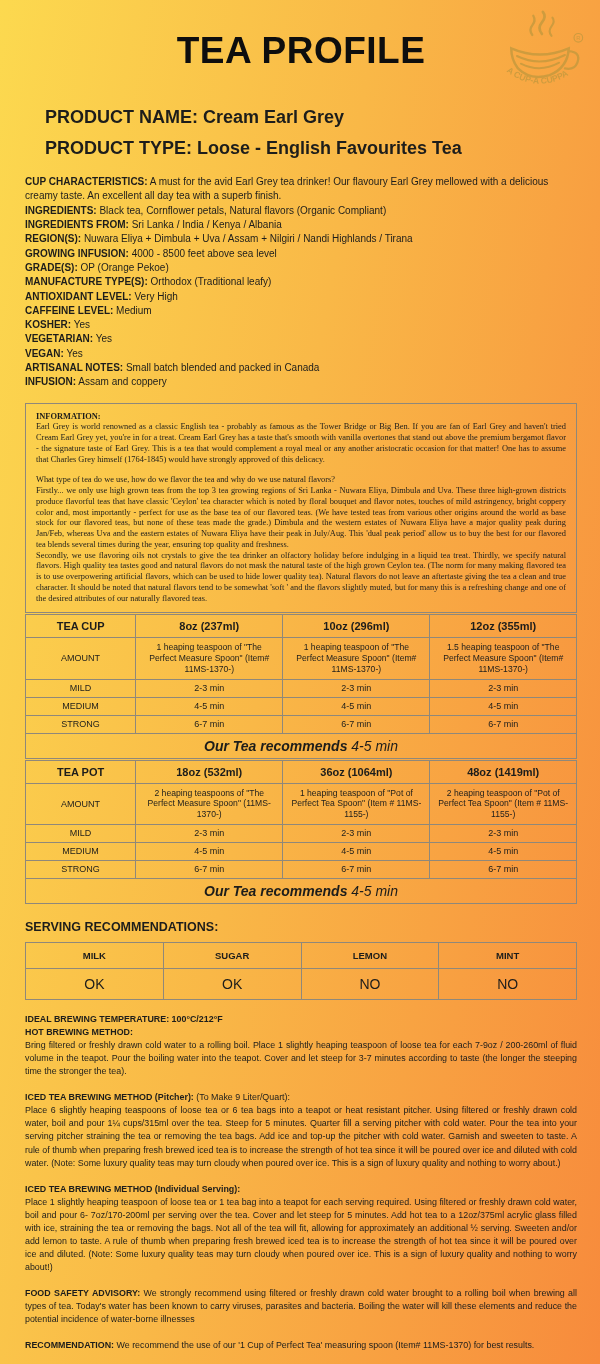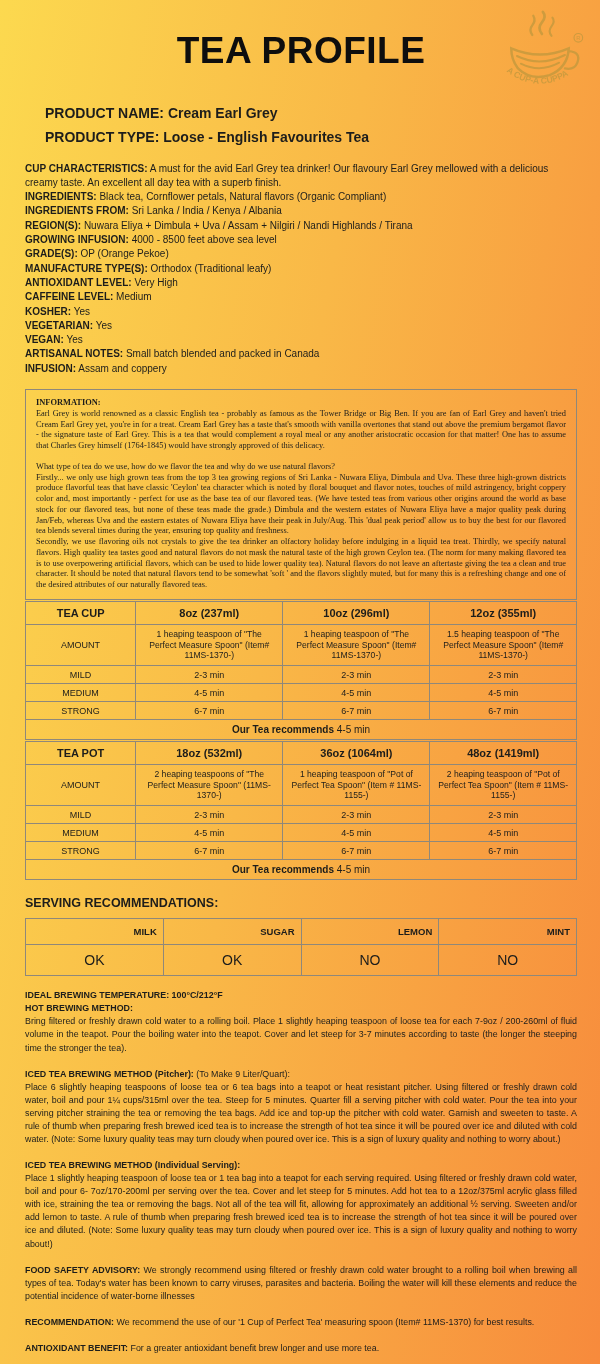--- a/index.html
+++ b/index.html
@@ -15,21 +15,21 @@
   .title {
     text-align: center;
     font-size: 37px;
     font-weight: bold;
     letter-spacing: 0.5px;
     margin: 8px 40px 30px 40px;
     color: #0e0e0e;
   }
   .logo { position: absolute; top: 10px; right: 12px; width: 96px; height: 92px; opacity: 0.85; }
 
-  .product-line { font-size: 14px; font-weight: bold; line-height: 1.7; padding-left: 20px; }
+  .product-line { font-size: 18px; font-weight: bold; line-height: 1.7; padding-left: 20px; }
 
   .specs { margin-top: 12px; font-size: 10px; line-height: 1.43; }
   .spec { margin: 0; }
   .b { font-weight: bold; }
 
   .info-box {
     margin-top: 13px;
     border: 1px solid #8f887a;
     padding: 8px 10px;
     font-size: 8.4px;
@@ -38,24 +38,24 @@
     font-family: Liberation Serif, serif;
   }
   .info-box .blank { height: 10px; }
 
   table { width: 100%; border-collapse: collapse; margin-top: 1px; table-layout: fixed; }
   td, th { border: 1px solid #8f887a; text-align: center; vertical-align: middle; padding: 3px 6px; }
   th { font-size: 11px; font-weight: bold; padding: 5px 6px; }
   .cell-label { font-size: 9px; }
   .cell-amount { font-size: 8.6px; line-height: 1.25; padding: 4px 7px; }
   .cell-time { font-size: 9px; padding: 3.5px 6px; }
-  .tbl-footer { font-size: 10px; padding: 4px; }
+  .tbl-footer { font-size: 14px; padding: 4px; font-style: italic; }
 
   .serving-title { margin-top: 16px; font-size: 12.5px; font-weight: bold; }
-  .serving-table th { font-size: 9.5px; padding: 7px 6px; text-align: right; }
+  .serving-table th { font-size: 9.5px; padding: 7px 6px; }
   .serving-table td { font-size: 14px; padding: 7px 6px; }
   .serving-table { margin-top: 8px; }
 
   .section { margin-top: 13px; font-size: 8.9px; line-height: 1.47; }
   .section .head { font-weight: bold; }
   .section .body { text-align: justify; }
   .note { margin-top: 13px; font-size: 8.9px; line-height: 1.47; text-align: justify; }
 </style>
 </head>
 <body>

